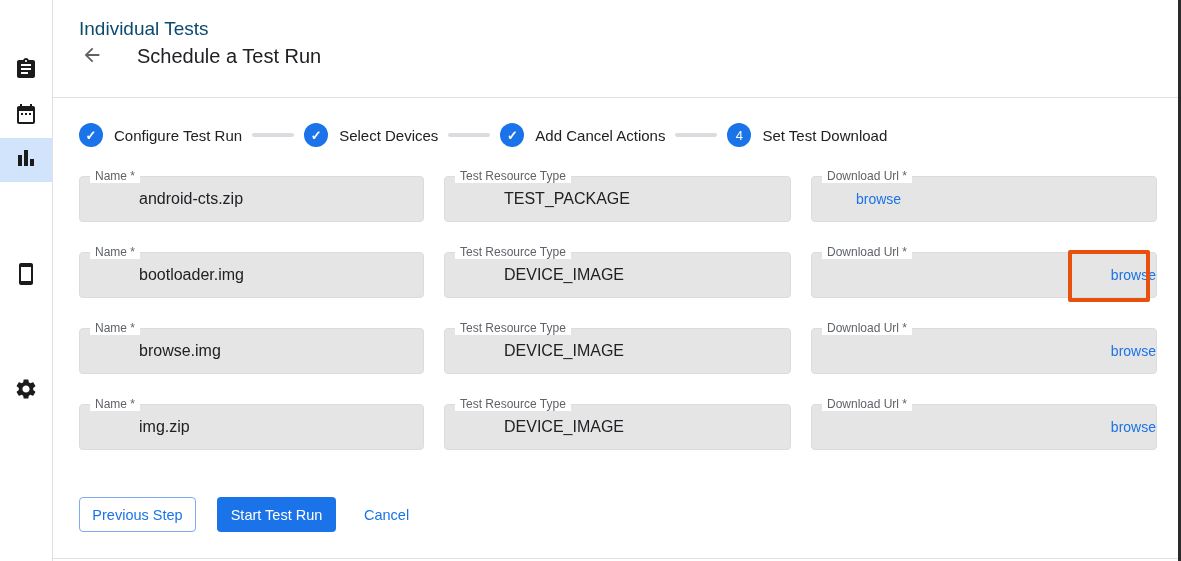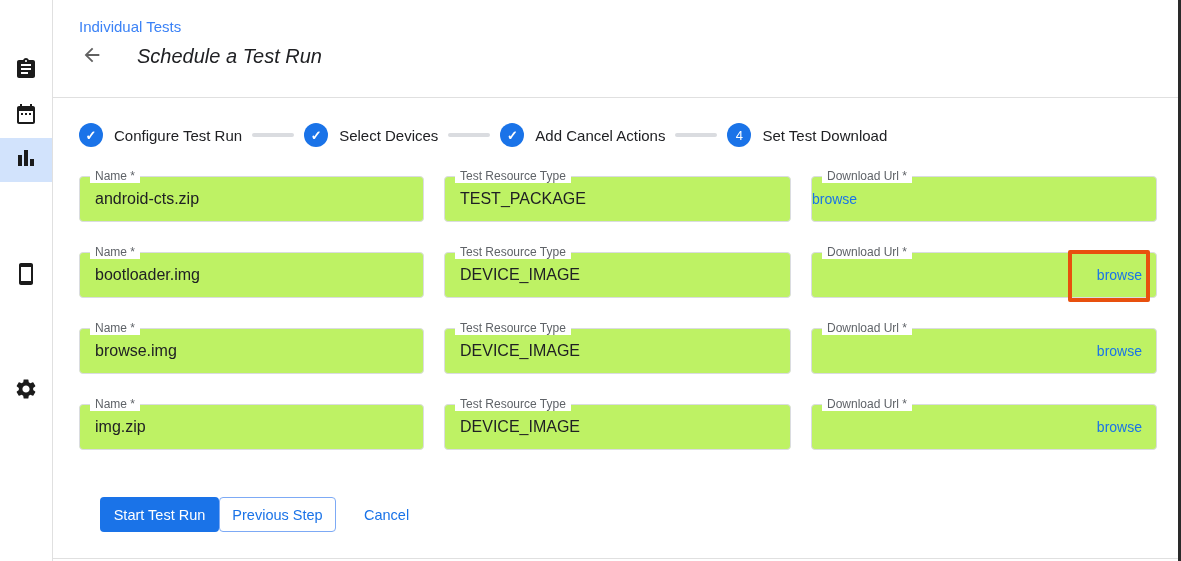--- a/index.html
+++ b/index.html
@@ -18,41 +18,41 @@
     background:#fff;color:var(--text);
     position:relative;overflow:hidden;
   }
   
   .sidebar{position:absolute;left:0;top:0;bottom:0;width:53px;background:#fff;border-right:1px solid var(--divider);z-index:5;}
   .side-item{position:absolute;left:0;width:52px;height:44px;display:flex;align-items:center;justify-content:center;cursor:pointer;}
   .side-item.selected{background:var(--selected-bg);}
   .side-item svg{width:24px;height:24px;fill:#1b1b1b;}
   
   .main{position:absolute;left:53px;top:0;right:0;bottom:0;background:#fff;}
-  .breadcrumb{position:absolute;left:26px;top:18px;font-size:15px;color:#3b82f6;}
+  .breadcrumb{position:absolute;left:26px;top:18px;font-size:19px;color:#0c4a6e;}
   .back-btn{position:absolute;left:26px;top:44px;width:26px;height:26px;display:flex;align-items:center;justify-content:center;cursor:pointer;}
   .back-btn svg{width:22px;height:22px;fill:#616161;}
   .page-title{position:absolute;left:84px;top:45px;font-size:20px;color:var(--text);}
   .header-divider{position:absolute;left:0;right:0;top:97px;height:1px;background:var(--divider);}
   .bottom-divider{position:absolute;left:0;right:0;top:558px;height:1px;background:var(--divider);}
   
   .stepper{position:absolute;left:26px;top:123px;display:flex;align-items:center;}
   .step{display:flex;align-items:center;cursor:pointer;}
   .step-circle{width:24px;height:24px;border-radius:50%;background:var(--primary);color:#fff;display:flex;align-items:center;justify-content:center;font-size:13px;font-weight:bold;flex-shrink:0;}
   .step-label{margin-left:11px;font-size:15px;color:var(--text);white-space:nowrap;text-align:center;}
   .step-connector{width:42px;height:4px;border-radius:2px;background:var(--border);margin:0 10px;}
   
   .form-row{position:absolute;left:26px;right:24px;display:grid;grid-template-columns:345px 347px 1fr;column-gap:20px;}
   .row-0{top:176px;} .row-1{top:252px;} .row-2{top:328px;} .row-3{top:404px;}
-  .field{position:relative;height:46px;border:1px solid var(--border);border-radius:4px;background:#bef264;}
+  .field{position:relative;height:46px;border:1px solid var(--border);border-radius:4px;background:#e5e5e5;padding-left:44px;}
   .field-label{position:absolute;top:-8px;left:10px;background:#fff;padding:0 5px;font-size:12px;color:var(--label);white-space:nowrap;}
   .field-value{height:100%;line-height:44px;padding:0 15px;font-size:16px;color:var(--text);white-space:nowrap;overflow:hidden;}
   .url-field{display:flex;align-items:center;}
   .url-field .field-value{flex:1;}
-  .browse-link{flex-shrink:0;margin-right:14px;font-size:14px;color:var(--primary);cursor:pointer;position:relative;z-index:1;}
+  .browse-link{flex-shrink:0;font-size:14px;color:var(--primary);cursor:pointer;position:relative;z-index:1;}
   .annotation-box{position:absolute;top:-3px;right:6px;width:82px;height:52px;border:4px solid var(--highlight);border-radius:2px;pointer-events:none;z-index:2;}
   
   .actions{position:absolute;left:26px;top:497px;display:flex;align-items:center;}
   .btn{height:35px;border-radius:4px;font-size:14.5px;font-weight:500;font-family:"Liberation Sans",sans-serif;display:flex;align-items:center;justify-content:center;cursor:pointer;}
   .btn-stroked{width:117px;background:#fff;border:1.5px solid #7daaf5;color:var(--primary);}
   .btn-filled{width:119px;background:var(--primary);border:none;color:#fff;margin-left:21px;}
   .btn-text{background:none;border:none;color:var(--primary);margin-left:28px;height:35px;}
   
   .window-edge{position:absolute;right:0;top:0;bottom:0;width:3px;background:#2a2a2a;}
 </style>
@@ -100,21 +100,21 @@
 <main class="main">
   <div class="breadcrumb">Individual Tests</div>
 
   <div class="back-btn">
     <span>
       <svg viewBox="0 0 24 24">
           <path d="M20 11H7.83l5.59-5.59L12 4l-8 8 8 8 1.41-1.41L7.83 13H20v-2z"></path>
         </svg>
     </span>
   </div>
-  <h1 class="page-title" style="font-weight:400;font-style:italic;">Schedule a Test Run</h1>
+  <h1 class="page-title" style="font-weight:400;">Schedule a Test Run</h1>
 
   <div class="header-divider"></div>
 
   <div class="stepper">
     <div class="step">
       <div class="step-circle">✓</div>
       <div class="step-label">Configure Test Run</div>
     </div>
     <div class="step-connector"></div>
     <div class="step">
@@ -191,21 +191,21 @@
       <div class="field-value">DEVICE_IMAGE</div>
     </div>
     <div class="field url-field">
       <span class="field-label">Download Url *</span>
       <div class="field-value"></div>
       <span class="browse-link">browse</span>
     </div>
   </div>
 
   <div class="actions">
+    <button class="btn btn-stroked">Previous Step</button>
     <button class="btn btn-filled">Start Test Run</button>
-    <button class="btn btn-stroked">Previous Step</button>
     <button class="btn btn-text">Cancel</button>
   </div>
 
   <div class="bottom-divider"></div>
 </main>
 
 <div class="window-edge"></div>
 
 </body></html>

